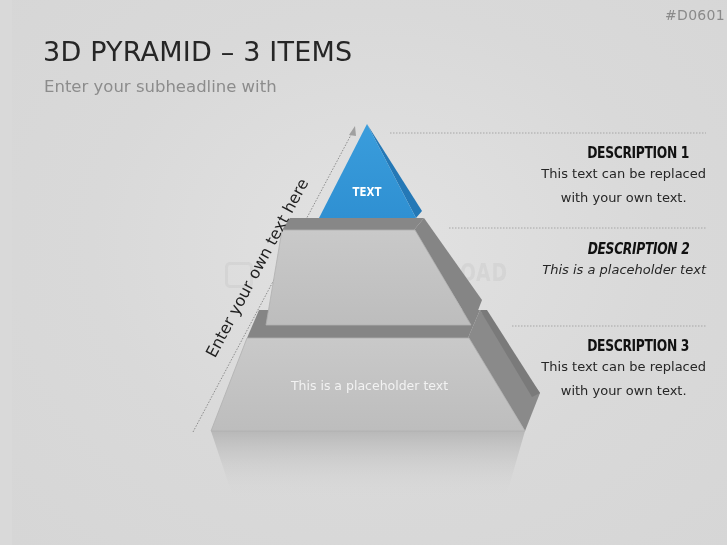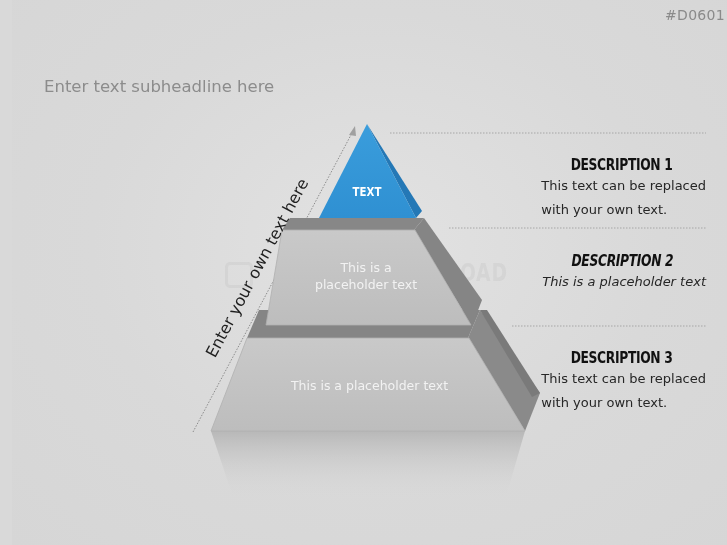--- a/index.html
+++ b/index.html
@@ -11,42 +11,43 @@
   }
   .slide { position: absolute; left: 12px; top: 0; width: 727px; height: 545px;
     background: radial-gradient(ellipse at 50% 45%, #e2e2e2 0%, #d9d9d9 55%, #d6d6d6 100%); }
   .code { position: absolute; right: 14px; top: 7px; font-size: 14px; color: #8a8a8a; letter-spacing: 0.3px;
     font-family: "DejaVu Sans", sans-serif; }
   .title { position: absolute; left: 31px; top: 36px; font-size: 27px; color: #262626; letter-spacing: 0.2px;
     font-family: "DejaVu Sans", sans-serif; font-weight: normal; margin: 0; }
   .subtitle { position: absolute; left: 32px; top: 77px; font-size: 16.5px; color: #8c8c8c;
     font-family: "DejaVu Sans", sans-serif; margin: 0; }
   svg.diagram { position: absolute; left: 0; top: 0; }
-  .desc { position: absolute; right: 33px; text-align: left; margin-top: 12px; }
+  .desc { position: absolute; right: 33px; text-align: center; }
   .desc-title { font-family: "DejaVu Sans", sans-serif; font-weight: bold; font-size: 15px; color: #111;
     letter-spacing: -0.4px; transform: scaleX(0.82); transform-origin: right center; line-height: 18px; white-space: nowrap; }
   .desc-body { font-family: "DejaVu Sans", sans-serif; font-size: 13px; color: #262626; line-height: 24px; white-space: pre-line; }
   .tier-label { position: absolute; text-align: center; color: #f2f2f2; font-family: "DejaVu Sans", sans-serif;
     font-size: 12.5px; line-height: 17px; white-space: pre-line; }
   .top-label { position: absolute; left: 325px; top: 185px; width: 60px; text-align: center; color: #ffffff;
     font-family: "DejaVu Sans", sans-serif; font-weight: bold; font-size: 12px; transform: scaleX(0.85); }
   .rot-text { position: absolute; left: 245px; top: 268px; width: 0; height: 0; }
   .rot-text span { position: absolute; left: 0; top: 0; transform: translate(-50%,-50%) rotate(-62deg);
     white-space: nowrap; font-family: "DejaVu Sans", sans-serif; font-size: 16px; color: #1e1e1e; }
   .watermark { position: absolute; left: 268px; top: 259px; font-family: "DejaVu Sans", sans-serif;
     font-weight: bold; font-size: 24px; letter-spacing: 1px; color: rgba(150,150,150,0.12); transform: scaleX(0.78); transform-origin: left center; white-space: nowrap; }
   .wm-icon { position: absolute; left: 213px; top: 262px; width: 22px; height: 20px; border: 3px solid rgba(150,150,150,0.12); border-radius: 5px; }
 </style>
 </head>
 <body>
 
 <div class="slide">
 
   <div class="code">#D0601</div>
-  <p class="subtitle">Enter text subheadline here</p>
+  <h1 class="title">3D PYRAMID – 3 ITEMS</h1>
+  <p class="subtitle">Enter your subheadline with</p>
 
   <div class="wm-icon"></div>
   <div class="watermark">PRESENTATIONLOAD</div>
 
   <svg class="diagram" width="727" height="545" viewBox="0 0 727 545">
     <defs>
       <linearGradient id="reflect" x1="0" y1="0" x2="0" y2="1">
         <stop offset="0" stop-color="#b4b4b4" stop-opacity="0.9"></stop>
         <stop offset="1" stop-color="#d9d9d9" stop-opacity="0"></stop>
       </linearGradient>
@@ -84,22 +85,20 @@
       <polygon points="270,230 403,230 459,325 254,325" fill="url(#faceGray)" stroke="#b0b0b0" stroke-width="0.8"></polygon>
     </g>
 
     <g>
       <polygon points="355,124 410,211 404,218" fill="#2478b6"></polygon>
       <polygon points="355,124 404,218 307,218" fill="url(#faceBlue)"></polygon>
     </g>
   </svg>
 
   <div class="top-label">TEXT</div>
-  <div class="tier-label" style="left:284px; top:259px; width:140px;">This is a
-placeholder text</div>
   <div class="tier-label" style="left:255px; top:377px; width:205px;">This is a placeholder text</div>
 
   <div class="rot-text">
     <span>Enter your own text here</span>
   </div>
 
   <div class="desc" style="top:144px;">
     <div class="desc-title">DESCRIPTION 1</div>
     <div class="desc-body">This text can be replaced
 with your own text.</div>

